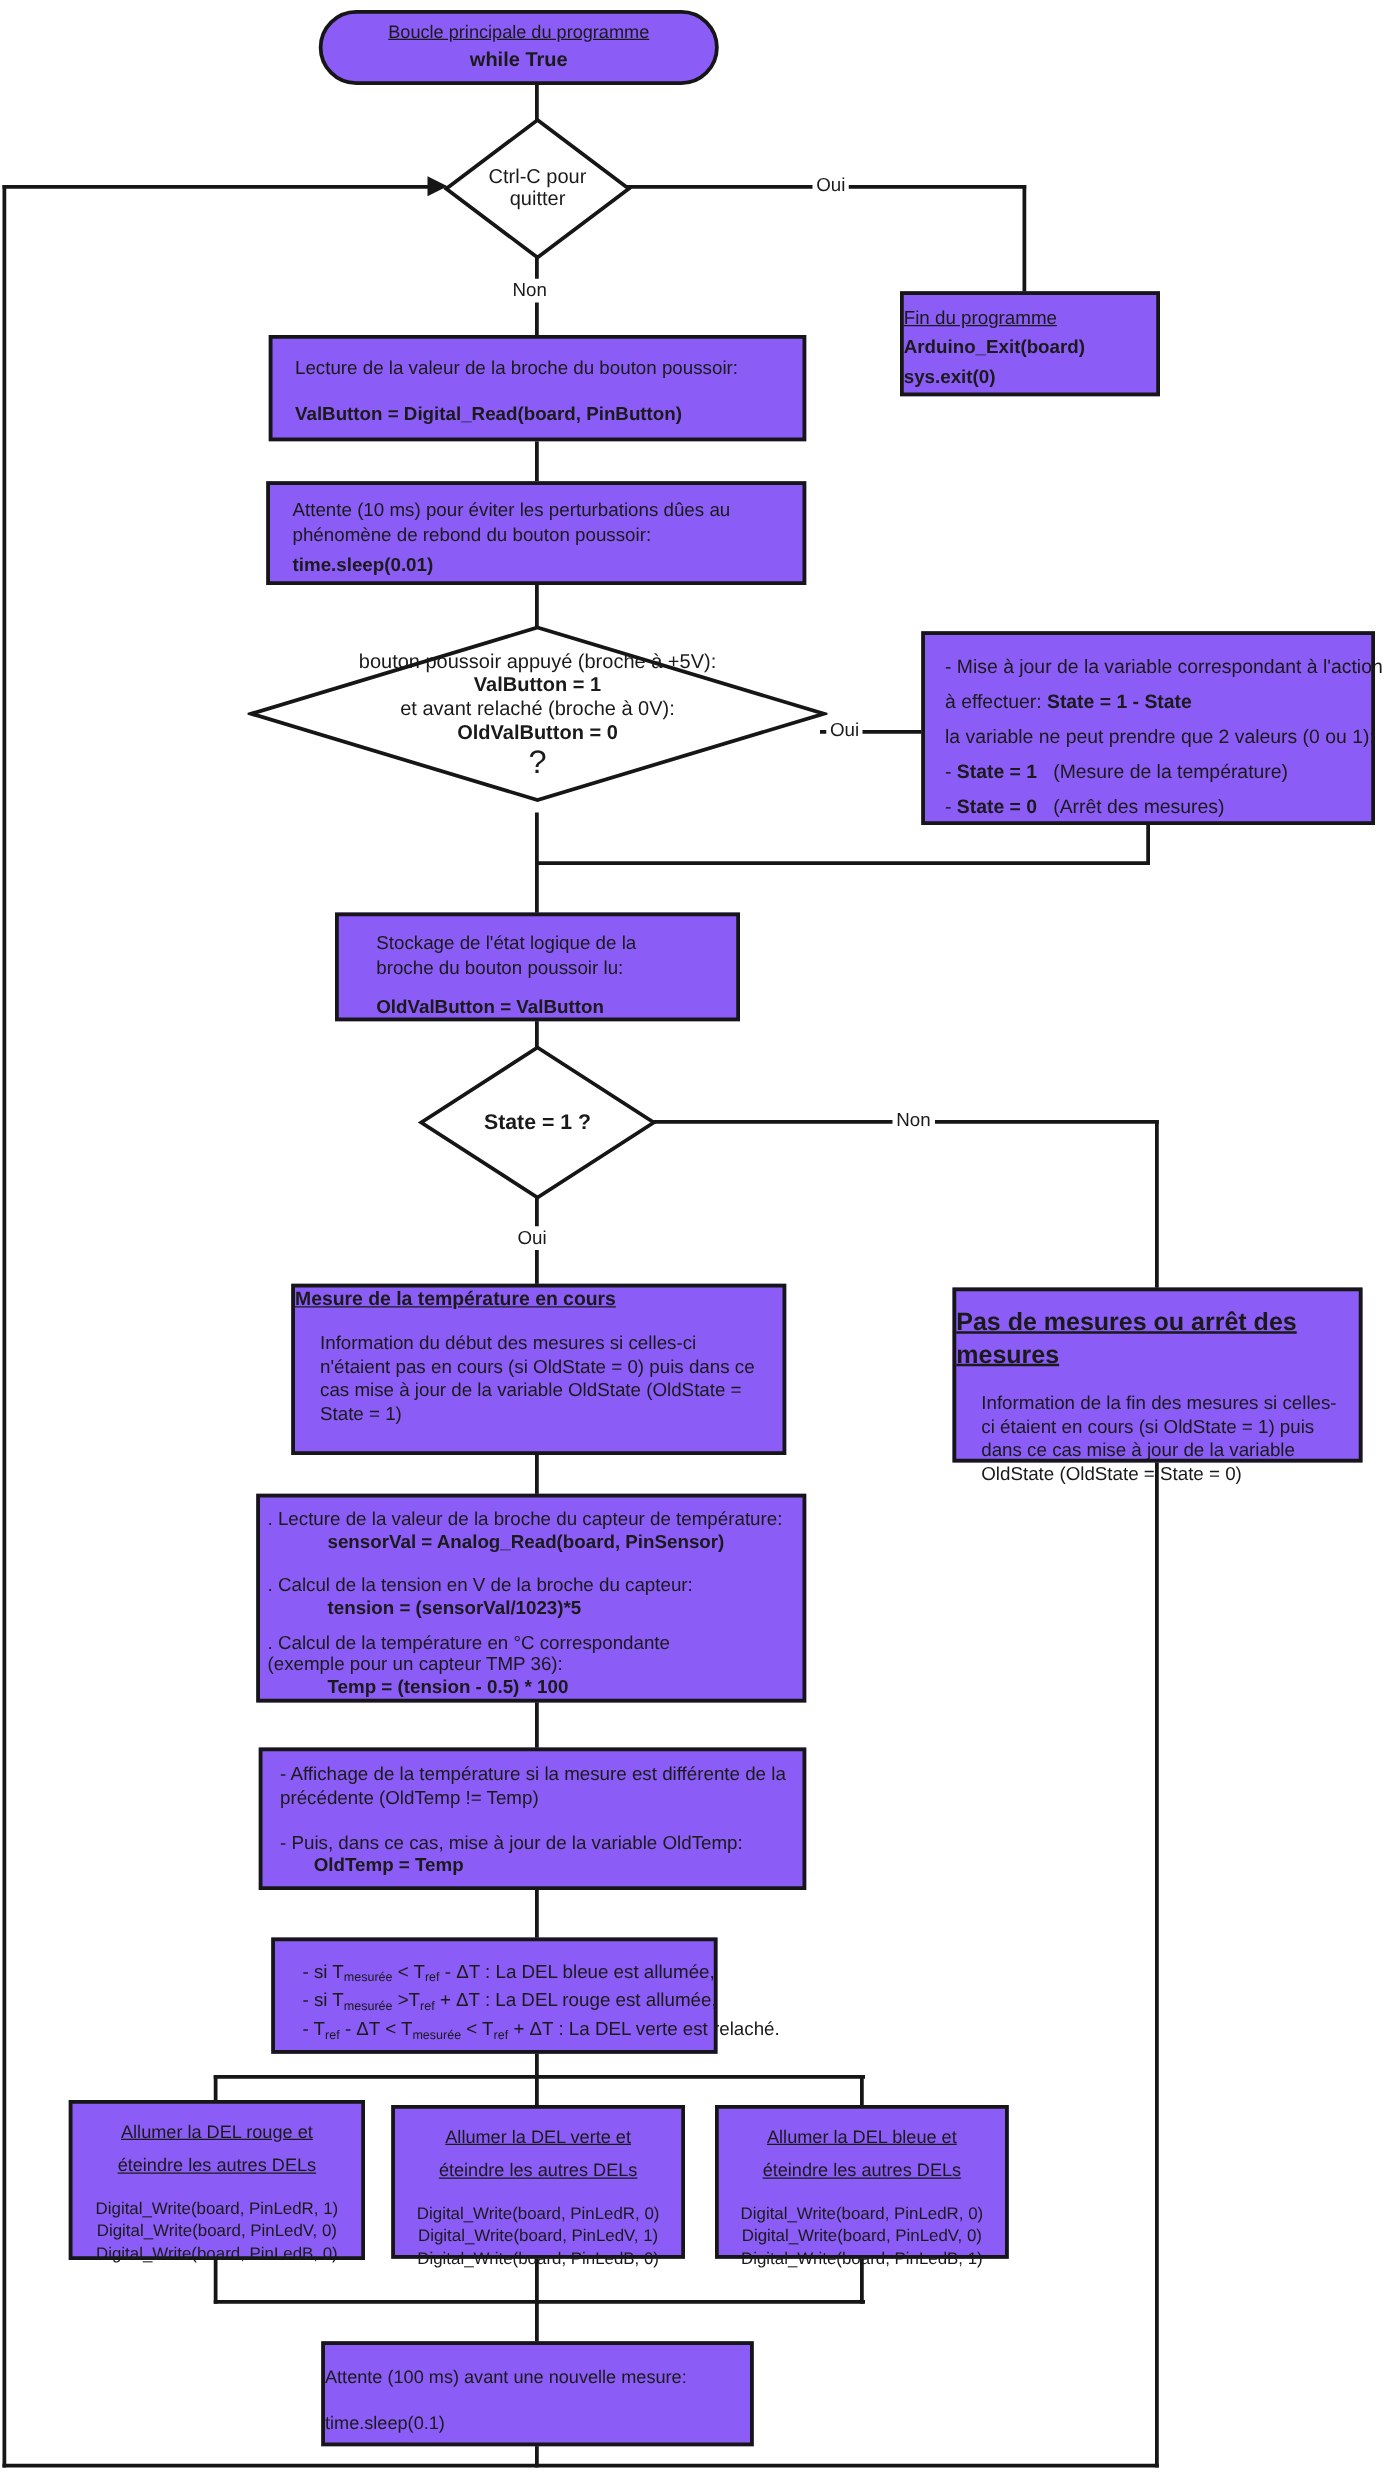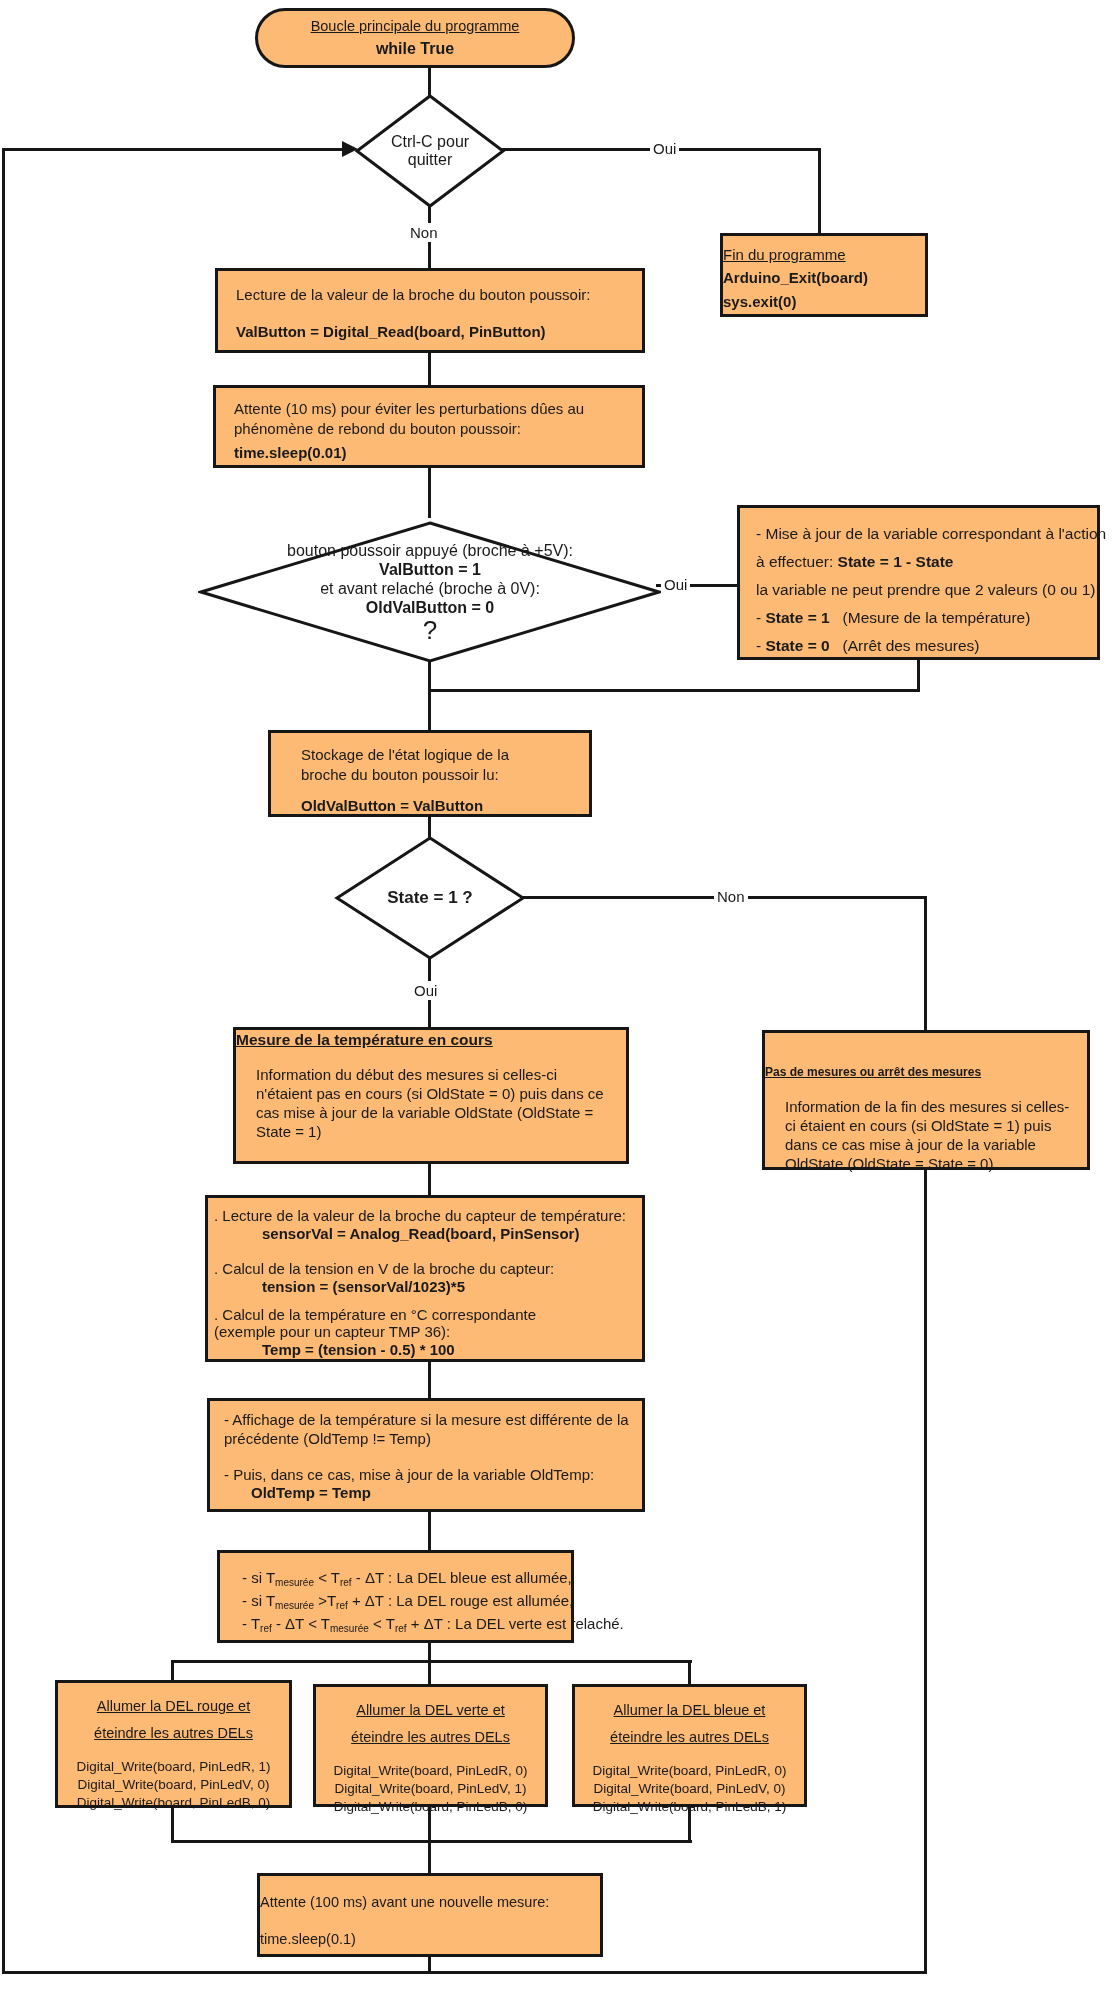--- a/index.html
+++ b/index.html
@@ -2,21 +2,21 @@
 <html lang="fr"><head>
 <meta charset="utf-8">
 <style>
   html,body{margin:0;padding:0;background:#ffffff;}
   #canvas{
     position:relative;width:1118px;height:1989px;background:#ffffff;
     font-family:"Liberation Sans","DejaVu Sans",sans-serif;color:#1a1a1a;overflow:hidden;
   }
   .edge{position:absolute;background:#161616;z-index:1;}
   .node{
-    position:absolute;background:#fdba74;border:3px solid #161616;box-sizing:border-box;z-index:2;
+    position:absolute;background:#8b5cf6;border:3px solid #161616;box-sizing:border-box;z-index:2;
     font-size:15px;line-height:1.3;
   }
   .oval{border-radius:30px;display:flex;flex-direction:column;align-items:center;justify-content:center;gap:3px;}
   .dwrap{position:absolute;z-index:2;}
   .dwrap svg{display:block;}
   .dtext{position:absolute;inset:0;display:flex;flex-direction:column;align-items:center;justify-content:center;text-align:center;}
   .u{text-decoration:underline;}
   .bold{font-weight:bold;}
   .b{font-weight:bold;}
   .sb{font-size:10px;vertical-align:-3px;}
@@ -103,21 +103,21 @@
   <div class="node center" style="left:215px;top:268px;width:430px;height:85px;padding:14px 18px 0">
     <div>Lecture de la valeur de la broche du bouton poussoir:</div>
     <div class="codeline" style="margin-top:17px">ValButton = Digital_Read(board, PinButton)</div>
   </div>
 
   <div class="node center" style="left:213px;top:385px;width:432px;height:83px;padding:11px 18px 0">
     <div>Attente (10 ms) pour éviter les perturbations dûes au phénomène de rebond du bouton poussoir:</div>
     <div class="codeline" style="margin-top:5px">time.sleep(0.01)</div>
   </div>
 
-  <div class="dwrap" style="left:198px;top:521px;width:464px;height:142px">
+  <div class="dwrap" style="left:198px;top:500px;width:464px;height:142px">
     <svg width="464" height="142" viewBox="0 0 464 142">
       <polygon points="232,2 461,71 232,140 3,71" fill="#ffffff" stroke="#161616" stroke-width="3"></polygon>
     </svg>
     <div class="dtext" style="line-height:19px">
       <div>bouton poussoir appuyé (broche à +5V):</div>
       <div class="bold">ValButton = 1</div>
       <div>et avant relaché (broche à 0V):</div>
       <div class="bold">OldValButton = 0</div>
       <div style="font-size:26px;line-height:26px">?</div>
     </div>
@@ -146,21 +146,21 @@
       <div>State = 1 ?</div>
     </div>
   </div>
 
   <div class="node" style="left:233px;top:1027px;width:396px;height:137px">
     <div class="bold u center" style="margin-top:0;font-size:15.5px">Mesure de la température en cours</div>
     <div style="margin:15px 14px 0 20px;line-height:1.27">Information du début des mesures si celles-ci n'étaient pas en cours (si OldState = 0) puis dans ce cas mise à jour de la variable OldState (OldState = State = 1)</div>
   </div>
 
   <div class="node" style="left:762px;top:1030px;width:328px;height:140px">
-    <div class="bold u center" style="margin-top:32px;font-size:12px">Pas de mesures ou arrêt des mesures</div>
+    <div class="bold u center" style="margin-top:12px;font-size:20px">Pas de mesures ou arrêt des mesures</div>
     <div style="margin:16px 10px 0 20px;line-height:1.27">Information de la fin des mesures si celles-ci étaient en cours (si OldState = 1) puis dans ce cas mise à jour de la variable OldState (OldState = State = 0)</div>
   </div>
 
   <div class="node" style="left:205px;top:1195px;width:440px;height:167px;padding:9px 4px 0 6px;line-height:1.18">
     <div>. Lecture de la valeur de la broche du capteur de température:</div>
     <div class="codeline" style="padding-left:48px">sensorVal = Analog_Read(board, PinSensor)</div>
     <div style="margin-top:18px">. Calcul de la tension en V de la broche du capteur:</div>
     <div class="codeline" style="padding-left:48px">tension = (sensorVal/1023)*5</div>
     <div style="margin-top:10px">. Calcul de la température en °C correspondante</div>
     <div>(exemple pour un capteur TMP 36):</div>

